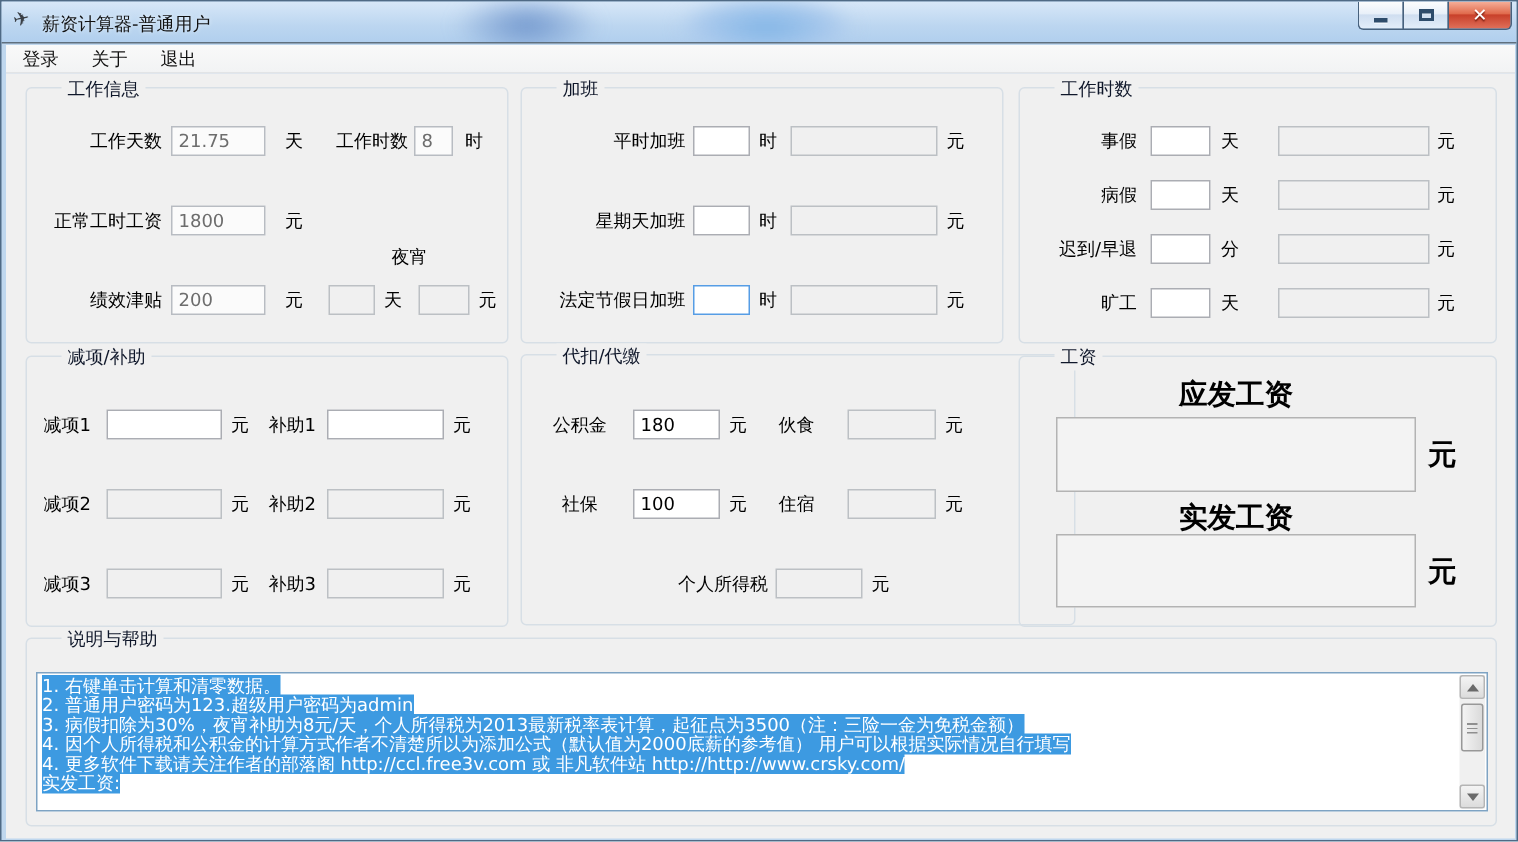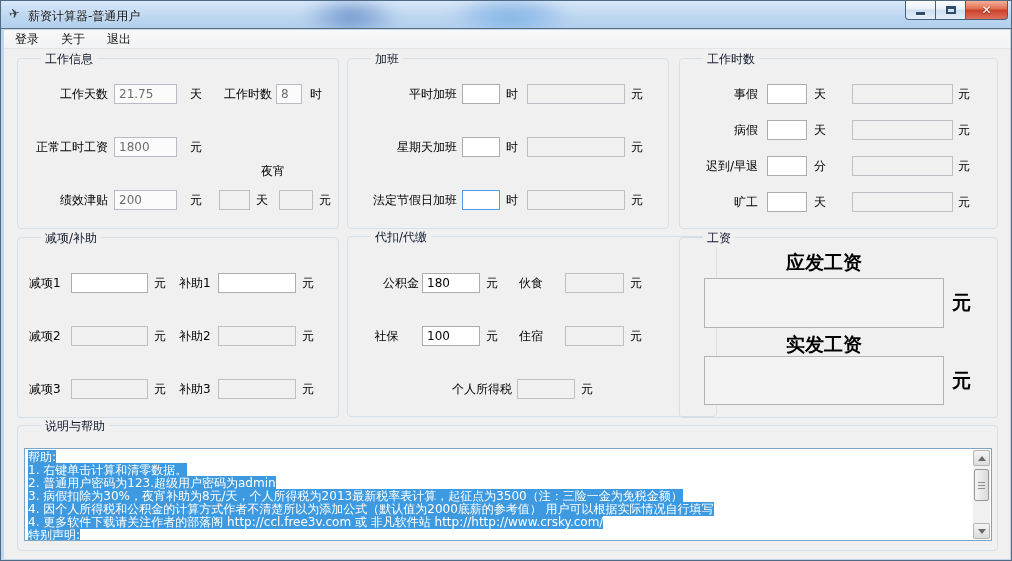--- a/index.html
+++ b/index.html
@@ -204,21 +204,21 @@
       <input class="tb ro" style="left: 53px; top: 141px; width: 77px;">
       <span class="unit" style="left:136px;top:143px">元</span>
       <span class="lbl" style="left:161px;top:143px">补助3</span>
       <input class="tb ro" style="left: 200px; top: 141px; width: 78px;">
       <span class="unit" style="left:284px;top:143px">元</span>
     </div>
 
     <div class="group" style="left:343px;top:187px;width:370px;height:181px">
       <span class="gtitle">代扣/代缴</span>
 
-      <span class="lbl" style="left:6px;top:38px;width:65px;text-align:right">公积金</span>
+      <span class="lbl" style="left:6px;top:38px;width:65px;text-align:center">公积金</span>
       <input class="tb" style="left: 74px; top: 36px; width: 58px;" value="180">
       <span class="unit" style="left:138px;top:38px">元</span>
       <span class="lbl" style="left:171px;top:38px">伙食</span>
       <input class="tb ro" style="left: 217px; top: 36px; width: 59px;">
       <span class="unit" style="left:282px;top:38px">元</span>
 
       <span class="lbl" style="left:6px;top:91px;width:65px;text-align:center">社保</span>
       <input class="tb" style="left: 74px; top: 89px; width: 58px;" value="100">
       <span class="unit" style="left:138px;top:91px">元</span>
       <span class="lbl" style="left:171px;top:91px">住宿</span>
@@ -236,27 +236,26 @@
       <div class="big-box" style="left:24px;top:40px;width:240px;height:50px"></div>
       <div class="big-unit" style="left:272px;top:52px">元</div>
       <div class="big-lbl" style="left:24px;top:94px;width:240px">实发工资</div>
       <div class="big-box" style="left:24px;top:118px;width:240px;height:49px"></div>
       <div class="big-unit" style="left:272px;top:130px">元</div>
     </div>
 
     <div class="group" style="left:13px;top:376px;width:981px;height:126px">
       <span class="gtitle">说明与帮助</span>
       <div class="help-box">
-        <div class="help-line"><span>帮助:</span></div>
         <div class="help-line"><span>1. 右键单击计算和清零数据。</span></div>
         <div class="help-line"><span>2. 普通用户密码为123.超级用户密码为admin</span></div>
         <div class="help-line"><span>3. 病假扣除为30%，夜宵补助为8元/天，个人所得税为2013最新税率表计算，起征点为3500（注：三险一金为免税金额）</span></div>
         <div class="help-line"><span>4. 因个人所得税和公积金的计算方式作者不清楚所以为添加公式（默认值为2000底薪的参考值） 用户可以根据实际情况自行填写</span></div>
         <div class="help-line"><span>4. 更多软件下载请关注作者的部落阁 http://ccl.free3v.com 或 非凡软件站 http://http://www.crsky.com/</span></div>
-        <div class="help-line"><span>特别声明:</span></div>
+        <div class="help-line"><span>实发工资:</span></div>
         <div class="sb">
           <div class="sb-btn sb-up">
               <span class="arr-up"></span>
             </div>
           <div class="sb-thumb"></div>
           <div class="sb-btn sb-down">
               <span class="arr-down"></span>
             </div>
         </div>
       </div>

